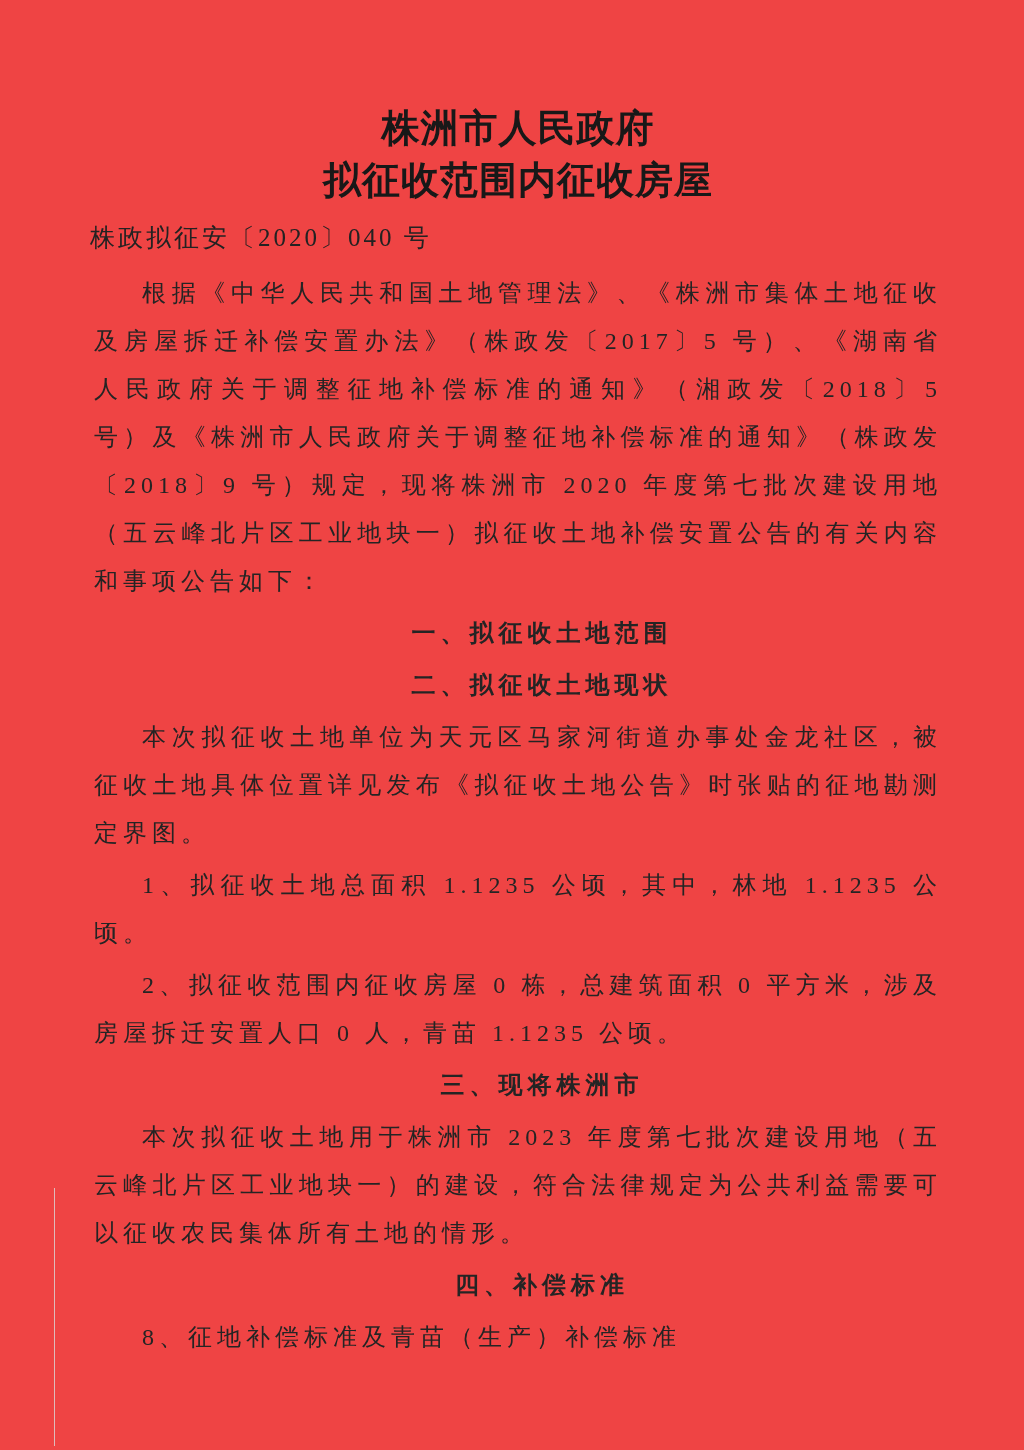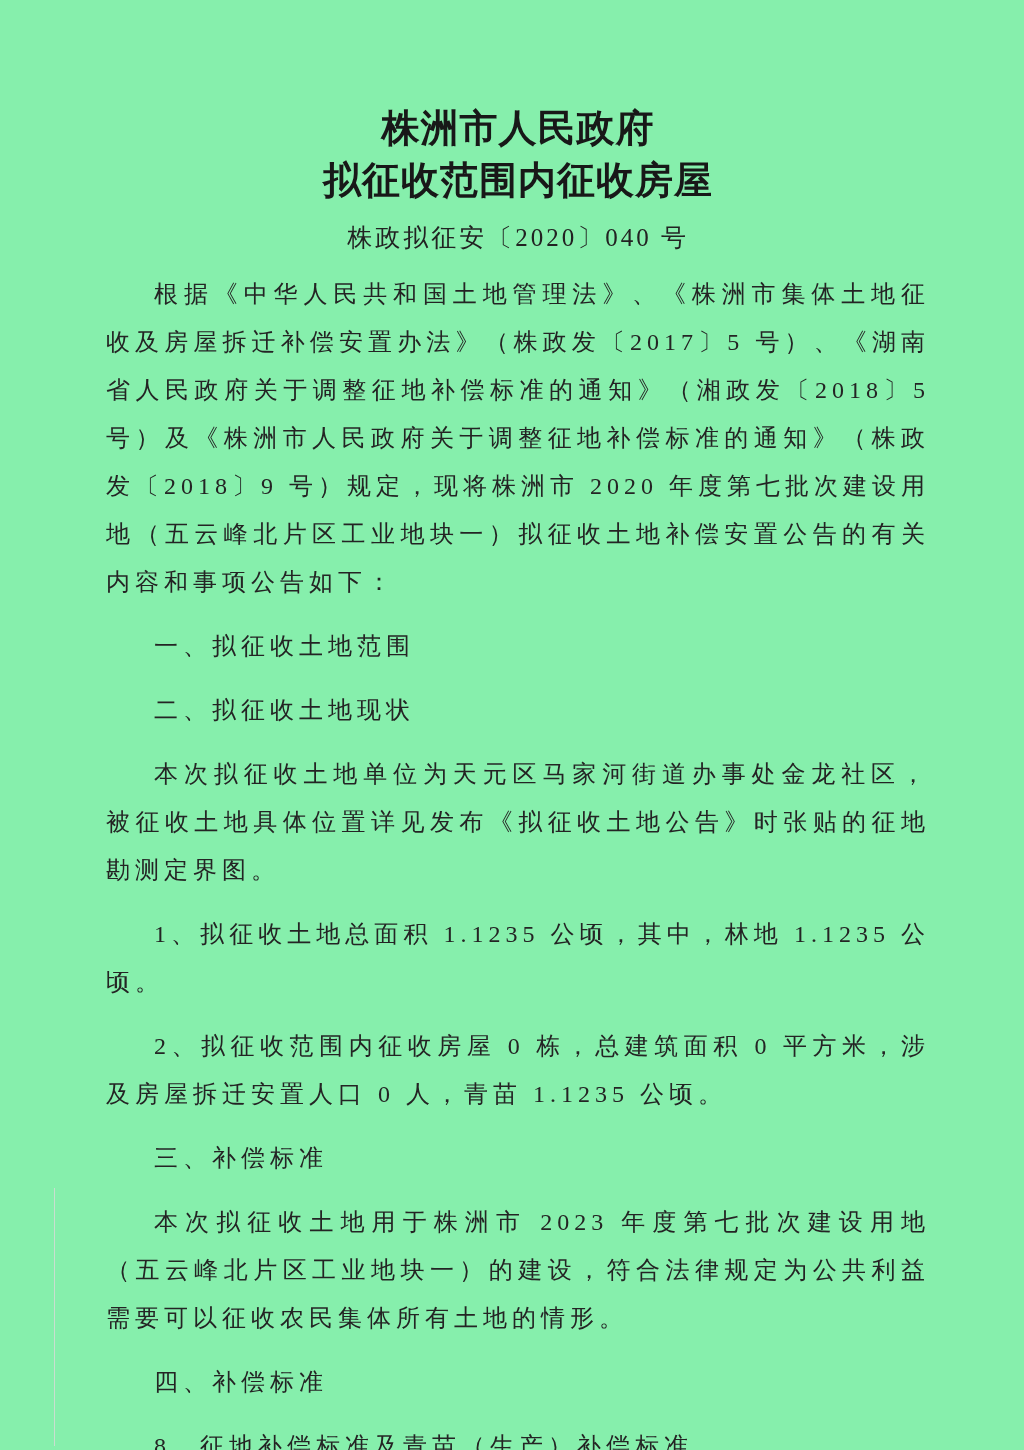--- a/index.html
+++ b/index.html
@@ -4,61 +4,61 @@
 <style>
   html, body {
     margin: 0;
     padding: 0;
     background: #ffffff;
   }
   .page {
     position: relative;
     width: 1024px;
     height: 1450px;
-    background: #86efac;
+    background: #ef4444;
     overflow: hidden;
     font-family: "Liberation Serif", "DejaVu Serif", serif;
     color: #1f1f1f;
   }
   .content {
     position: absolute;
     left: 90px;
     top: 102px;
     width: 856px;
   }
   .title-line {
     text-align: center;
     font-size: 38px;
     font-weight: bold;
     line-height: 52px;
     letter-spacing: 1px;
     color: #181818;
   }
   .doc-number {
-    text-align: center;
     font-size: 25px;
     line-height: 32px;
     margin-top: 16px;
     letter-spacing: 3px;
     color: #222222;
   }
   .body-text {
     margin-top: 15px;
   }
   .para {
     font-size: 24px;
     line-height: 48px;
     letter-spacing: 5px;
     text-indent: 2em;
     text-align: justify;
     color: #242424;
-    margin: 16px;
+    margin: 4px;
   }
   .heading {
-    text-align: left;
+    text-align: center;
+    font-weight: bold;
   }
   .scan-line {
     position: absolute;
     left: 54px;
     top: 1188px;
     width: 1px;
     height: 258px;
     background: #dadada;
     opacity: 0.8;
   }
@@ -74,21 +74,21 @@
 
     <div class="doc-number">株政拟征安〔2020〕040 号</div>
 
     <div class="body-text">
       <p class="para">根据《中华人民共和国土地管理法》、《株洲市集体土地征收及房屋拆迁补偿安置办法》（株政发〔2017〕5 号）、《湖南省人民政府关于调整征地补偿标准的通知》（湘政发〔2018〕5 号）及《株洲市人民政府关于调整征地补偿标准的通知》（株政发〔2018〕9 号）规定，现将株洲市 2020 年度第七批次建设用地（五云峰北片区工业地块一）拟征收土地补偿安置公告的有关内容和事项公告如下：</p>
       <p class="para heading">一、拟征收土地范围</p>
       <p class="para heading">二、拟征收土地现状</p>
       <p class="para">本次拟征收土地单位为天元区马家河街道办事处金龙社区，被征收土地具体位置详见发布《拟征收土地公告》时张贴的征地勘测定界图。</p>
       <p class="para">1、拟征收土地总面积 1.1235 公顷，其中，林地 1.1235 公顷。</p>
       <p class="para">2、拟征收范围内征收房屋 0 栋，总建筑面积 0 平方米，涉及房屋拆迁安置人口 0 人，青苗 1.1235 公顷。</p>
-      <p class="para heading">三、补偿标准</p>
+      <p class="para heading">三、现将株洲市</p>
       <p class="para">本次拟征收土地用于株洲市 2023 年度第七批次建设用地（五云峰北片区工业地块一）的建设，符合法律规定为公共利益需要可以征收农民集体所有土地的情形。</p>
       <p class="para heading">四、补偿标准</p>
       <p class="para">8、征地补偿标准及青苗（生产）补偿标准</p>
     </div>
 
   </div>
 
   <div class="scan-line"></div>
 </div>
 

